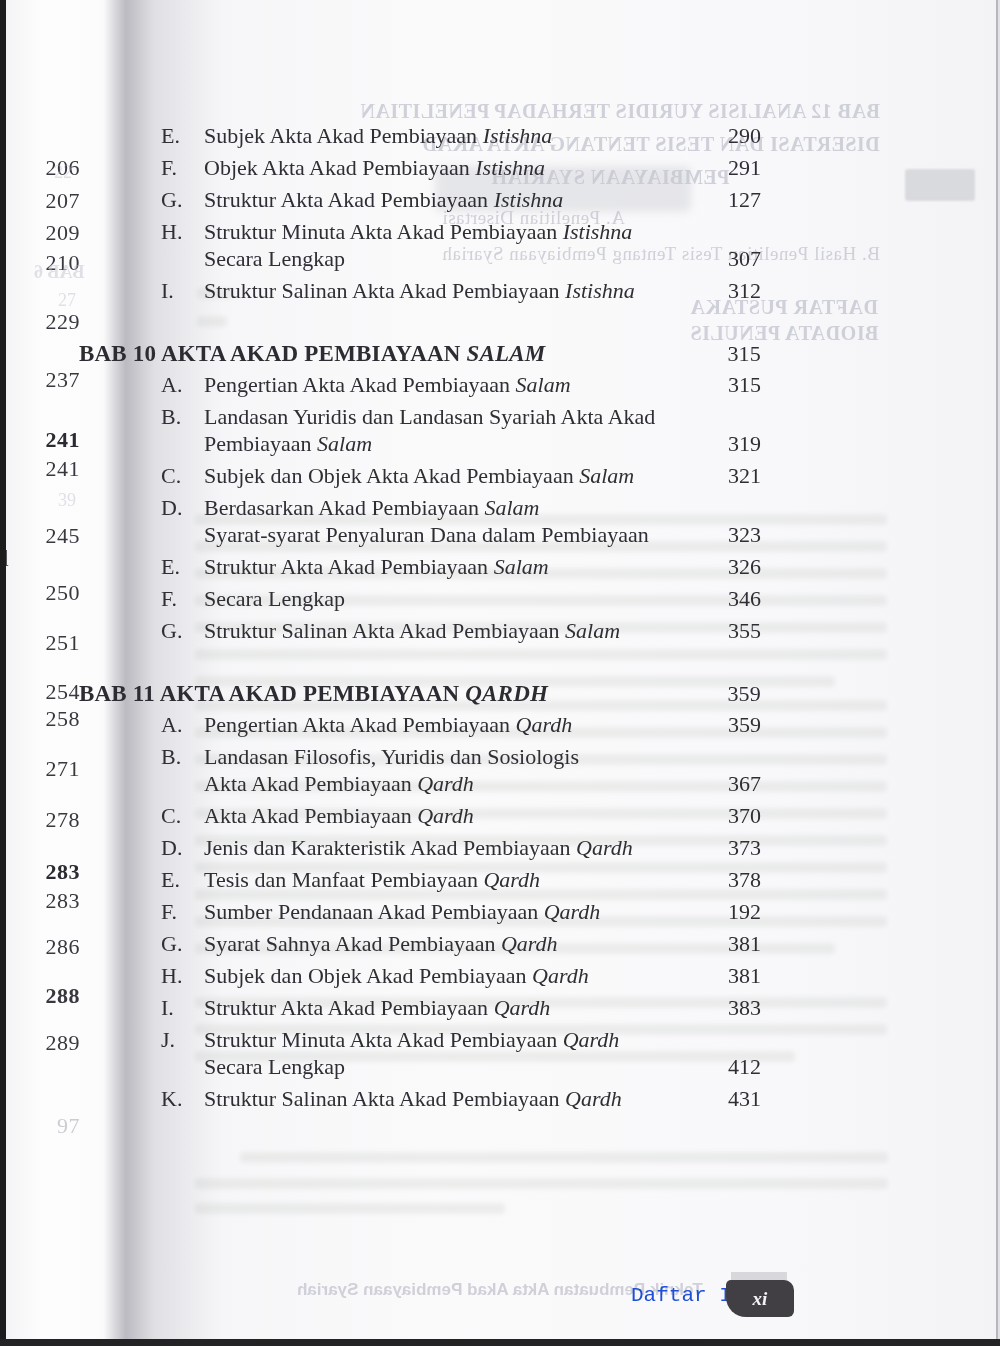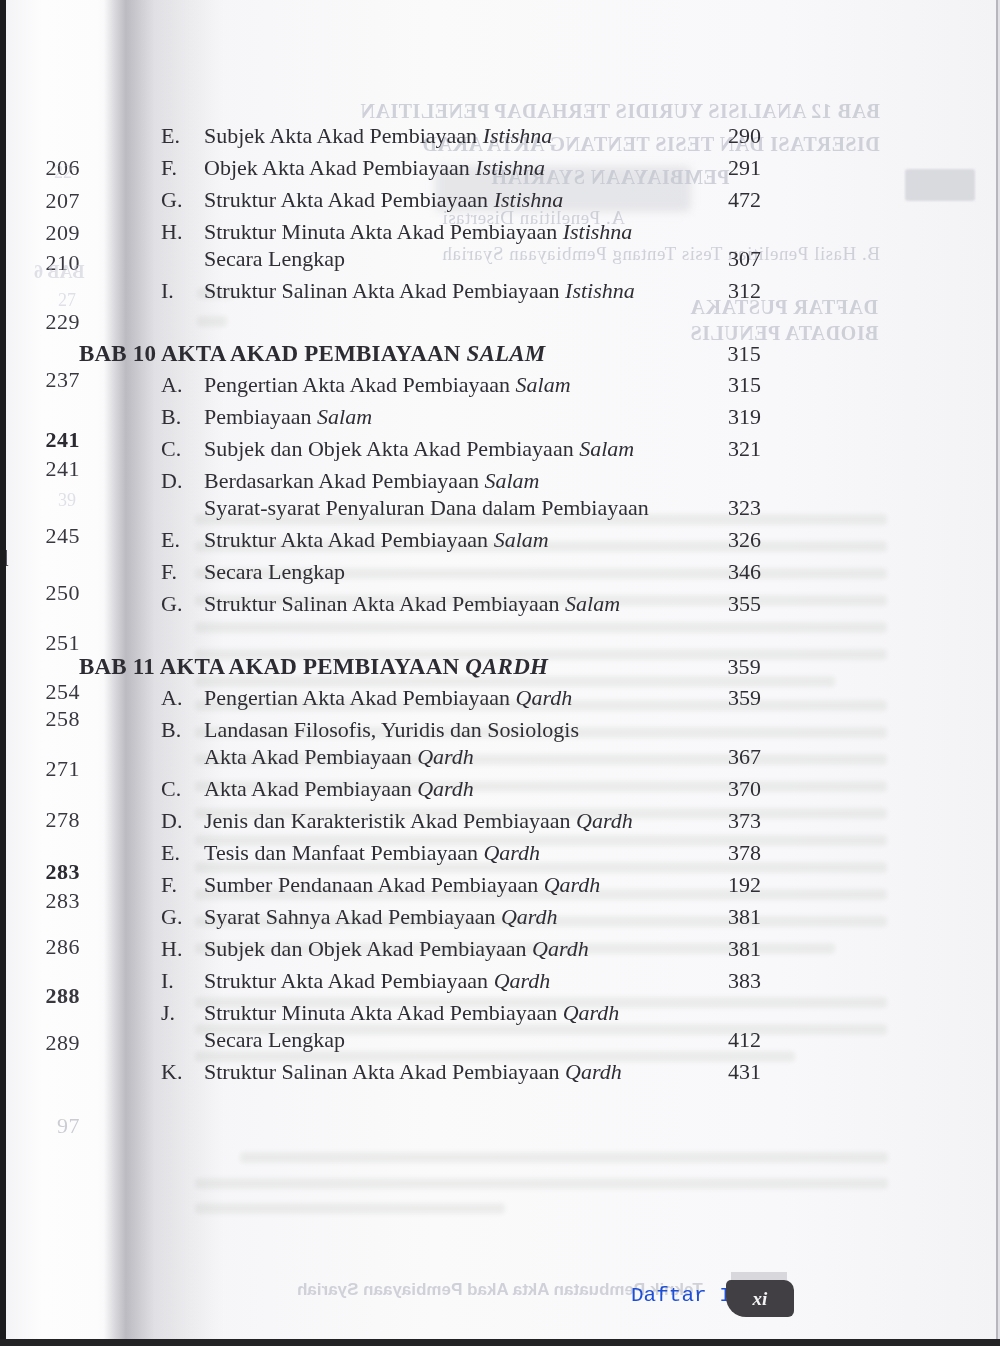--- a/index.html
+++ b/index.html
@@ -140,21 +140,21 @@
           <div class="entry-lines">
             <div class="entry-line"><span>Objek Akta Akad Pembiayaan </span><span class="it">Istishna</span></div>
           </div>
           <span class="entry-page">291</span>
         </div>
         <div class="entry">
           <span class="entry-label">G.</span>
           <div class="entry-lines">
             <div class="entry-line"><span>Struktur Akta Akad Pembiayaan </span><span class="it">Istishna</span></div>
           </div>
-          <span class="entry-page">472</span>
+          <span class="entry-page">127</span>
         </div>
         <div class="entry">
           <span class="entry-label">H.</span>
           <div class="entry-lines">
             <div class="entry-line"><span>Struktur Minuta Akta Akad Pembiayaan </span><span class="it">Istishna</span></div>
             <div class="entry-line"><span>Secara Lengkap</span></div>
           </div>
           <span class="entry-page">307</span>
         </div>
         <div class="entry">
@@ -170,20 +170,21 @@
         <div class="entry">
           <span class="entry-label">A.</span>
           <div class="entry-lines">
             <div class="entry-line"><span>Pengertian Akta Akad Pembiayaan </span><span class="it">Salam</span></div>
           </div>
           <span class="entry-page">315</span>
         </div>
         <div class="entry">
           <span class="entry-label">B.</span>
           <div class="entry-lines">
+            <div class="entry-line"><span>Landasan Yuridis dan Landasan Syariah Akta Akad</span></div>
             <div class="entry-line"><span>Pembiayaan </span><span class="it">Salam</span></div>
           </div>
           <span class="entry-page">319</span>
         </div>
         <div class="entry">
           <span class="entry-label">C.</span>
           <div class="entry-lines">
             <div class="entry-line"><span>Subjek dan Objek Akta Akad Pembiayaan </span><span class="it">Salam</span></div>
           </div>
           <span class="entry-page">321</span>

